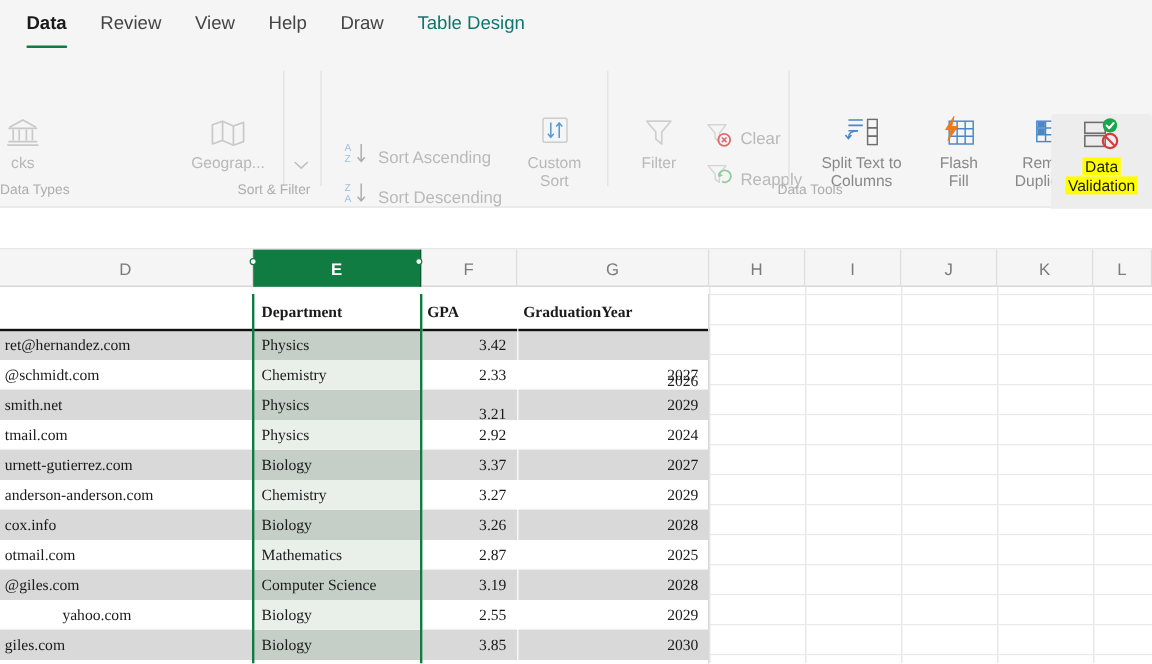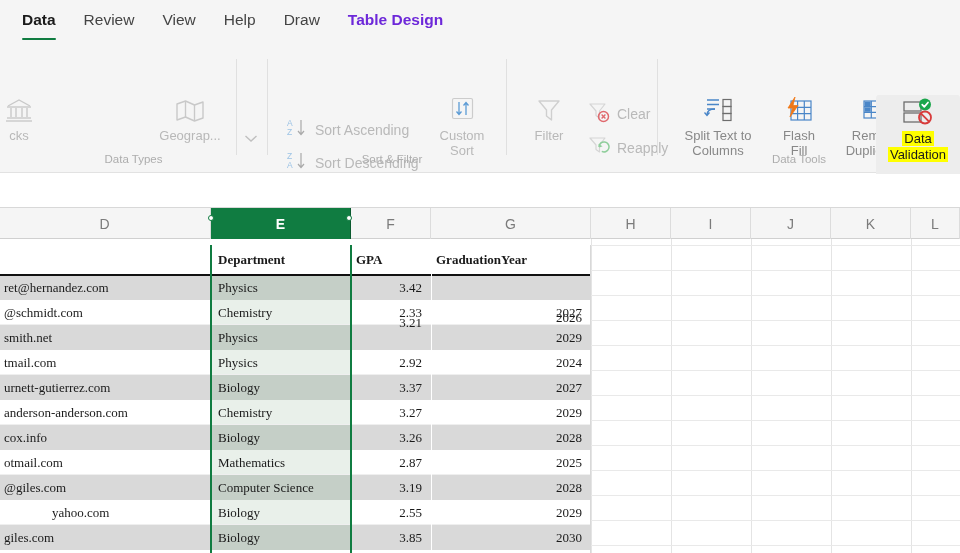--- a/index.html
+++ b/index.html
@@ -21,37 +21,37 @@
     position: relative;
     font-size: 15.5px;
     color: #444444;
     padding: 0 0 6px 0;
     margin: 0 0 0 0;
     white-space: nowrap;
     cursor: default;
   }
   .tab-wrap { padding: 0 14px; position: relative; height: 45px; display:flex; align-items:center; }
   .tab.active { color: #1a1a1a; font-weight: bold; }
-  .tab.green { color: #6d28d9; font-weight: bold; }
+  .tab.green { color: #0f766e; font-weight: normal; }
   .tab-underline {
     position: absolute; left: 14px; right: 14px; bottom: 5px;
     height: 2.5px; background: #107c41; border-radius: 1px;
   }
 
   
   .ribbon {
     position: absolute; left: 0; top: 45px; width: 960px; height: 128px;
     background: #f5f5f5;
     border-bottom: 1px solid #e2e2e2;
   }
   .grp { position: absolute; top: 0; height: 128px; }
   .grp-sep { position: absolute; top: 14px; width: 1px; height: 96px; background: #e0e0e0; }
   .grp-label {
     position: absolute; bottom: 8px; width: 100%;
-    text-align: center; font-size: 11.5px; color: #adadad;
+    text-align: left; font-size: 11.5px; color: #adadad;
   }
   .btn {
     position: absolute;
     display: flex; flex-direction: column; align-items: center;
     cursor: default;
   }
   .btn .ico { display:flex; align-items:center; justify-content:center; }
   .btn .lbl {
     font-size: 13px; color: #b8b8b8; text-align: center; line-height: 1.15;
     margin-top: 4px;
@@ -420,21 +420,21 @@
         <div class="cell" style="left: 213px; top: 67px; width: 136px; height: 25px;">Physics</div>
         <div class="cell num" style="left: 351px; top: 67px; width: 80px; height: 25px;">3.42</div>
         <div class="cell num" style="left: 431px; top: 67px; width: 160px; height: 25px; margin-top: 30px;">2026</div>
         <div class="cell" style="left: -1px; top: 92px; width: 212px; height: 25px;">@schmidt.com</div>
         <div class="cell" style="left: 213px; top: 92px; width: 136px; height: 25px;">Chemistry</div>
         <div class="cell num" style="left: 351px; top: 92px; width: 80px; height: 25px;">2.33</div>
         <div class="cell num" style="left: 431px; top: 92px; width: 160px; height: 25px;">2027</div>
         <div class="hline" style="left: -1px; top: 116px; width: 592px; height: 1px; background: rgb(239, 239, 239);"></div>
         <div class="cell" style="left: -1px; top: 117px; width: 212px; height: 25px;">smith.net</div>
         <div class="cell" style="left: 213px; top: 117px; width: 136px; height: 25px;">Physics</div>
-        <div class="cell num" style="left: 351px; top: 102px; width: 80px; height: 25px;">3.21</div>
+        <div class="cell num" style="left: 351px; top: 124px; width: 80px; height: 25px;">3.21</div>
         <div class="cell num" style="left: 431px; top: 117px; width: 160px; height: 25px;">2029</div>
         <div class="cell" style="left: -1px; top: 142px; width: 212px; height: 25px;">tmail.com</div>
         <div class="cell" style="left: 213px; top: 142px; width: 136px; height: 25px;">Physics</div>
         <div class="cell num" style="left: 351px; top: 142px; width: 80px; height: 25px;">2.92</div>
         <div class="cell num" style="left: 431px; top: 142px; width: 160px; height: 25px;">2024</div>
         <div class="hline" style="left: -1px; top: 166px; width: 592px; height: 1px; background: rgb(239, 239, 239);"></div>
         <div class="cell" style="left: -1px; top: 167px; width: 212px; height: 25px;">urnett-gutierrez.com</div>
         <div class="cell" style="left: 213px; top: 167px; width: 136px; height: 25px;">Biology</div>
         <div class="cell num" style="left: 351px; top: 167px; width: 80px; height: 25px;">3.37</div>
         <div class="cell num" style="left: 431px; top: 167px; width: 160px; height: 25px;">2027</div>

